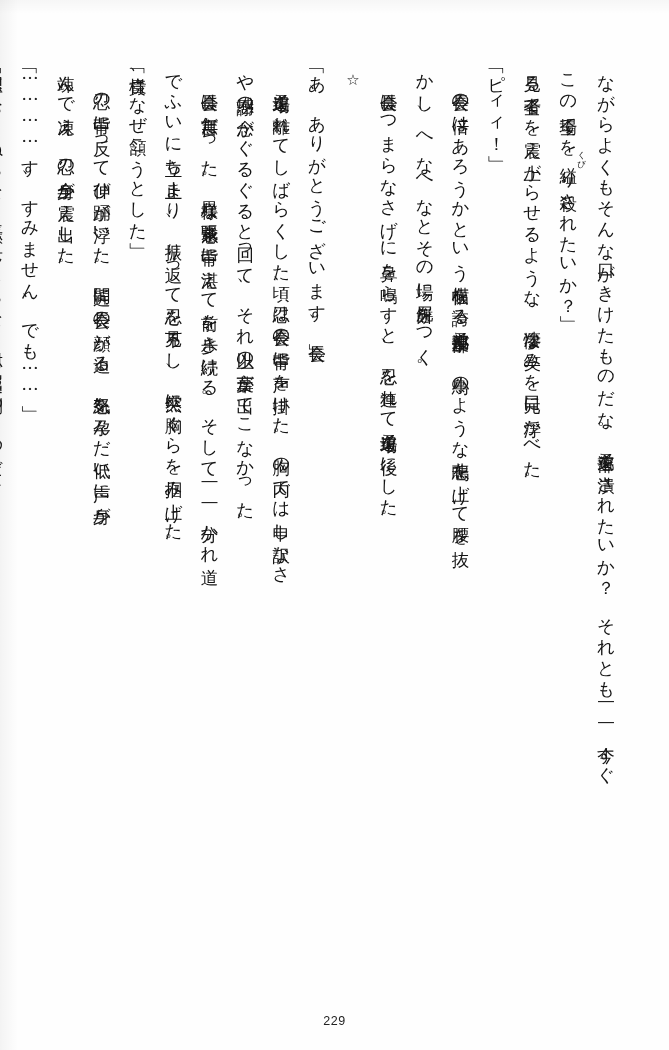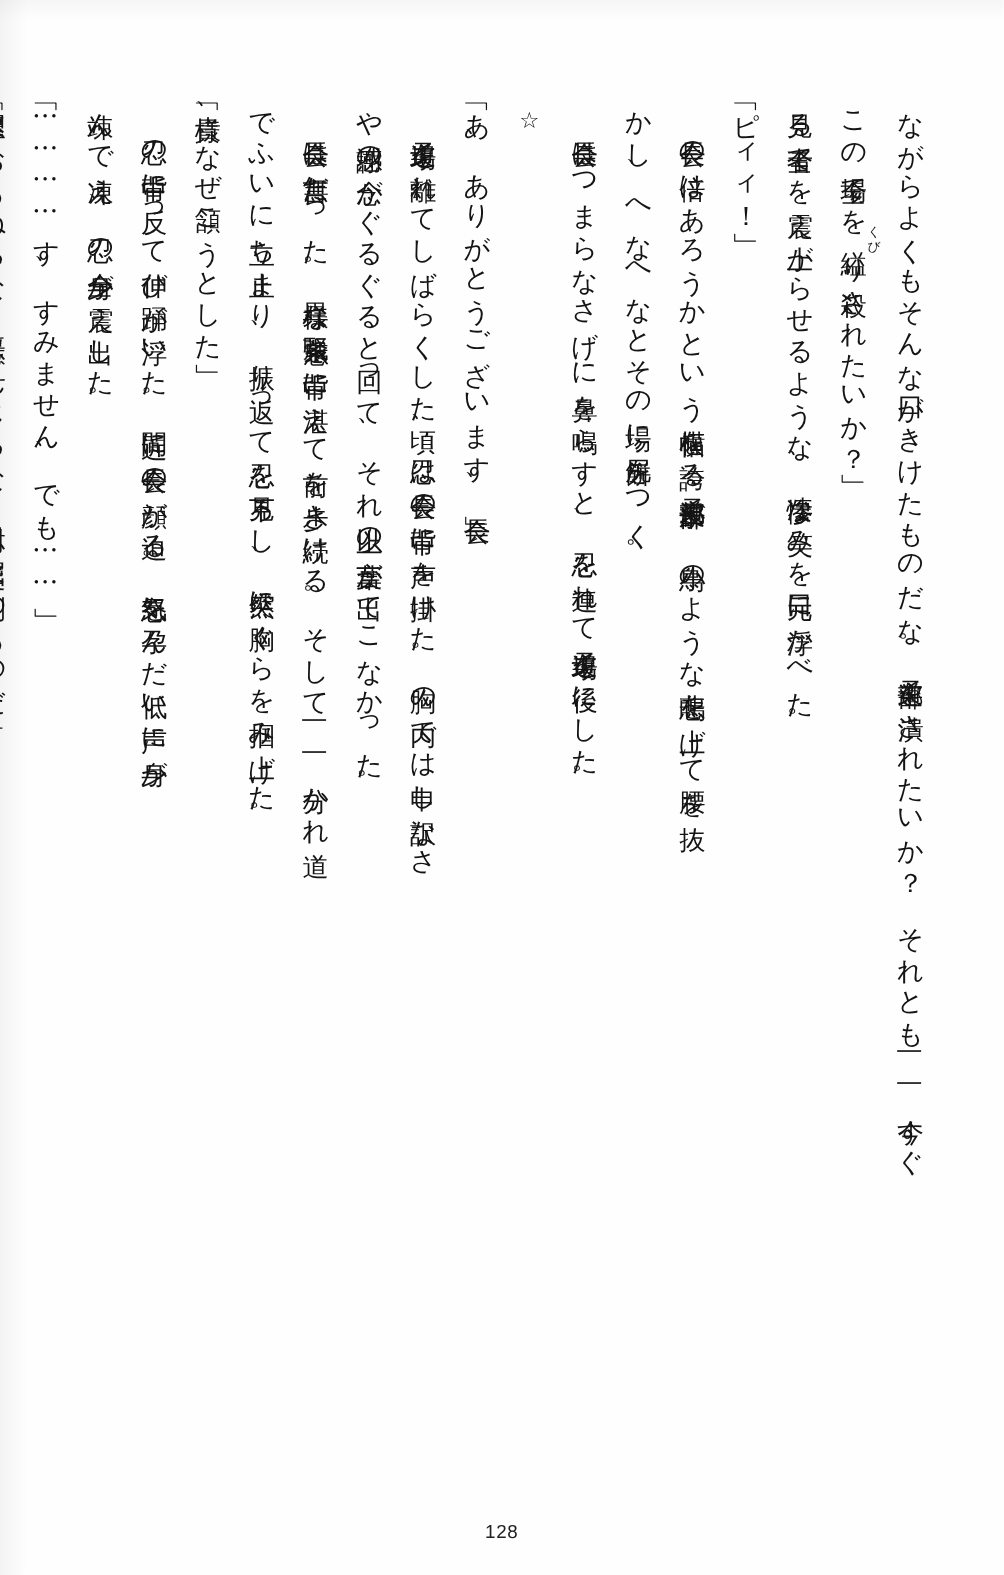--- a/index.html
+++ b/index.html
@@ -141,15 +141,15 @@
     <p class="para indent">忍の背中に反って伸び踊が浮いた。間近に会長の顔が迫る。怒気を孕んだ低い声に身が</p>
 
     <p class="para">竦んで凍え、忍の全身が震え出した。</p>
 
     <p class="para">「…………す、すみません、でも……」</p>
 
     <p class="para">「理不尽におもねるな。悪意に甘んじるな。忍耐と屈従は別のものだ」</p>
 
   </div>
 
-  <div id="page-number">128</div>
+  <div id="page-number">229</div>
 
 </div>
 
 </body></html>

